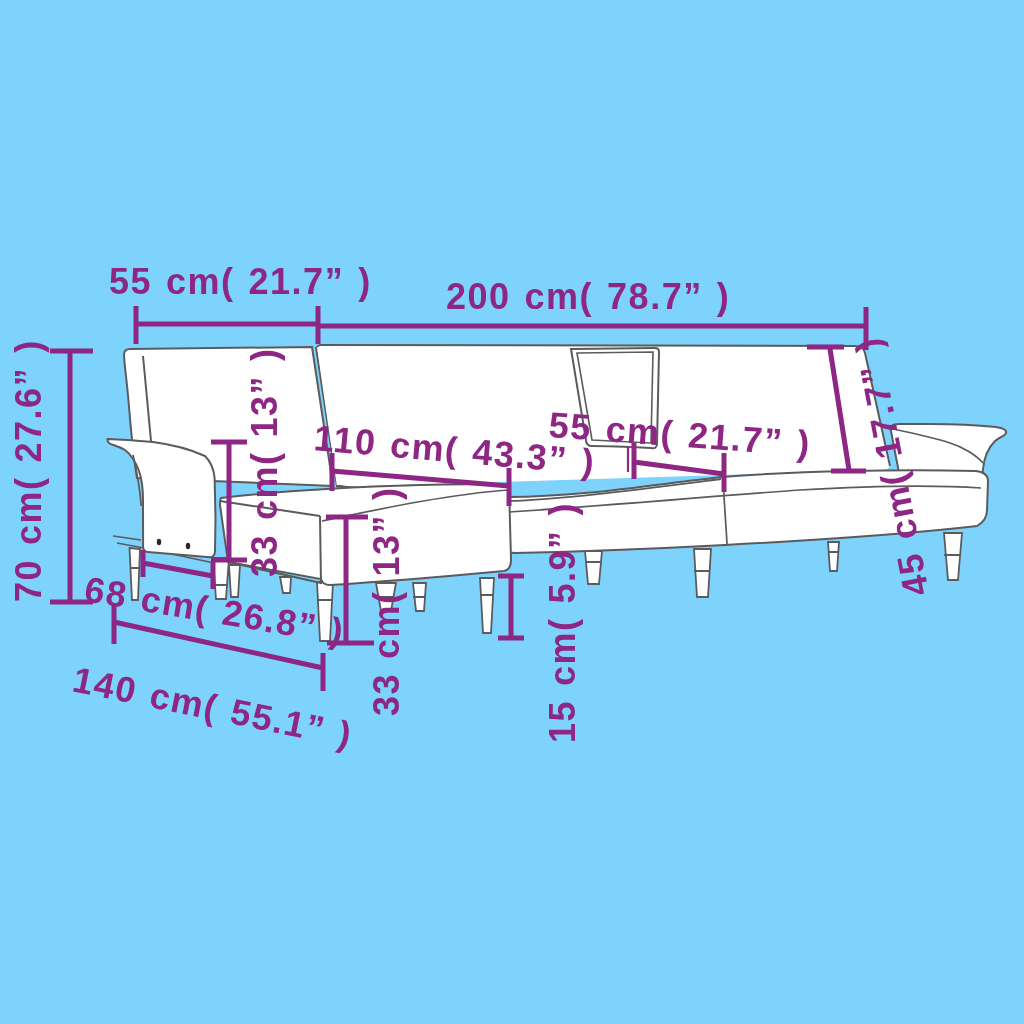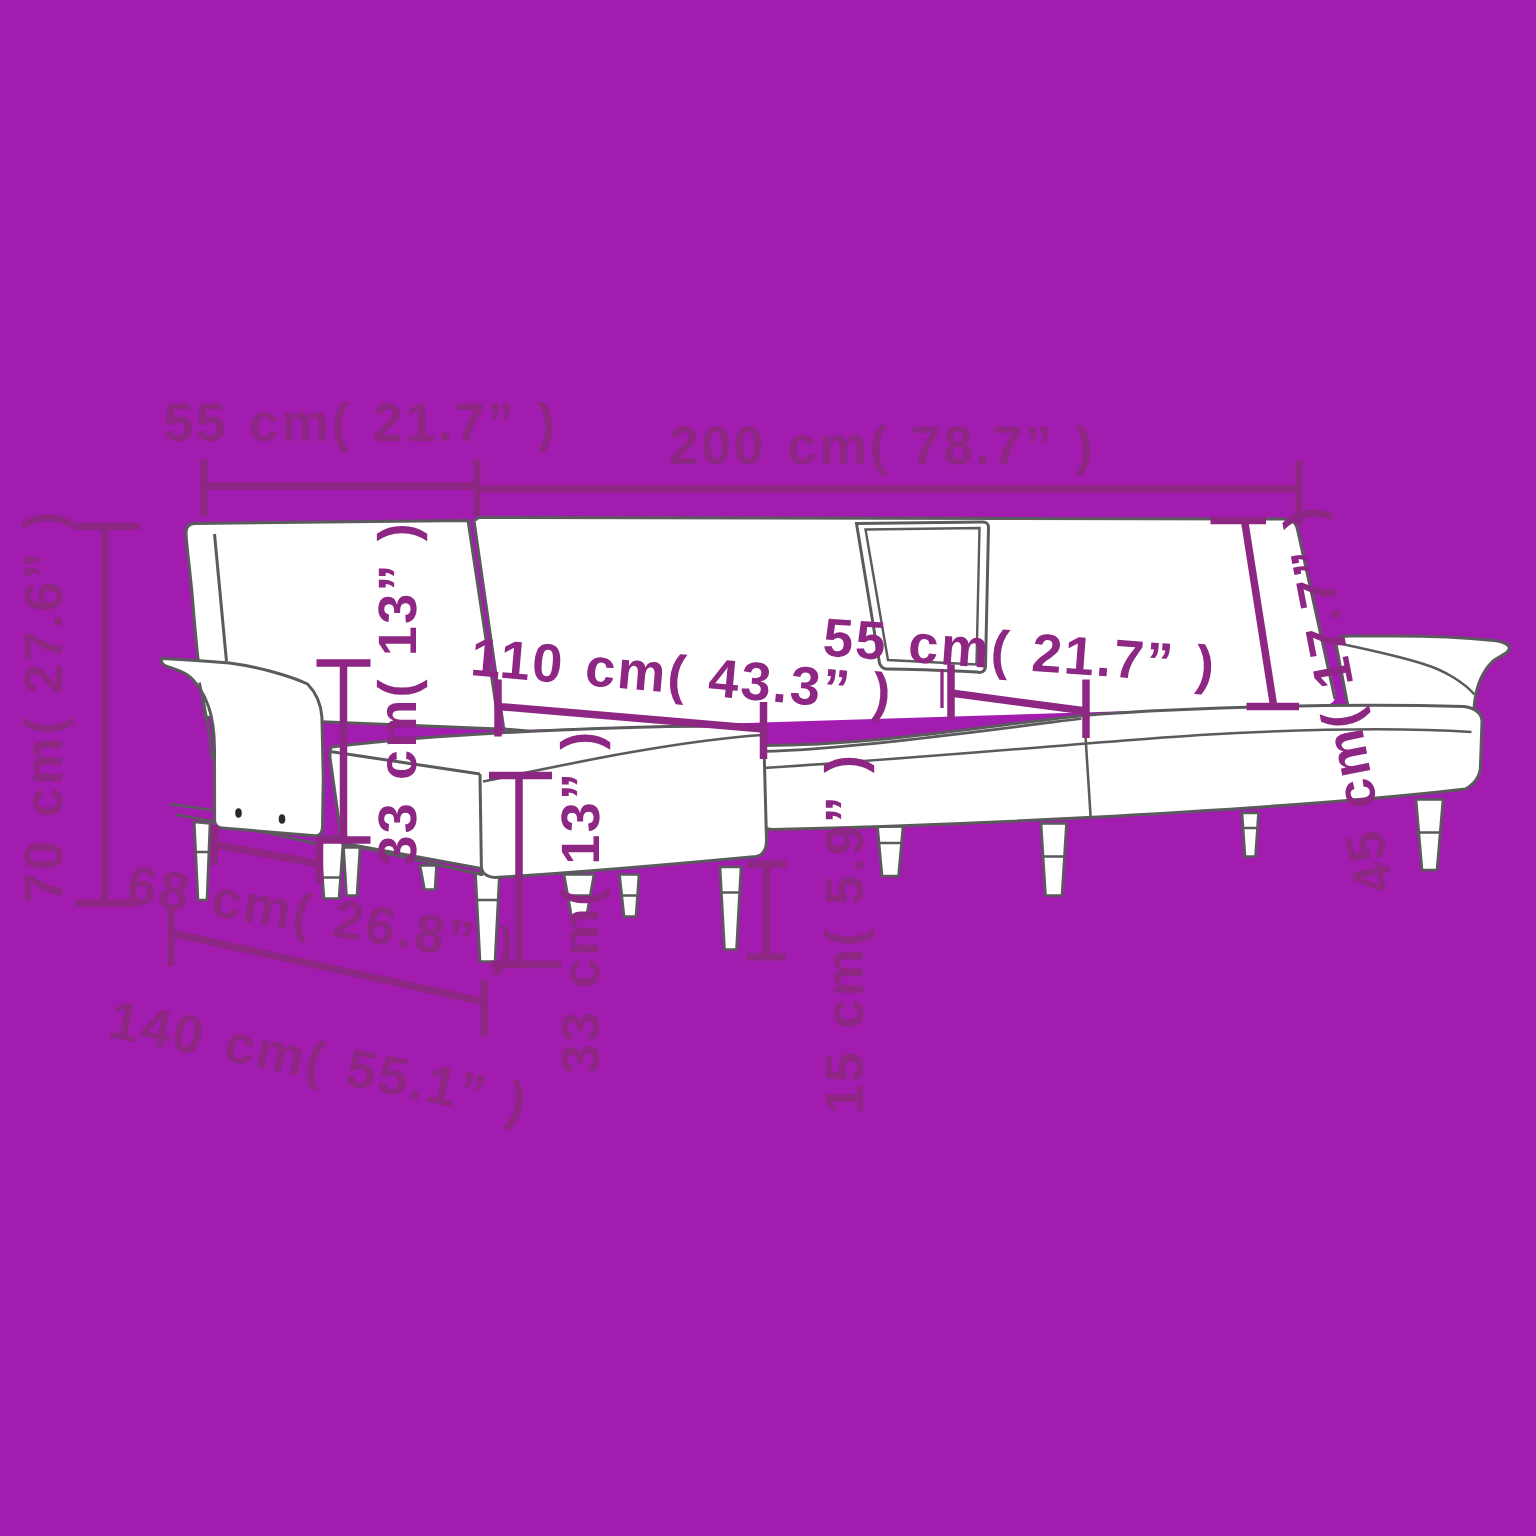--- a/index.html
+++ b/index.html
@@ -1,16 +1,16 @@
 <!DOCTYPE html>
 <html><head>
 <meta charset="utf-8">
 <style>
   html,body{margin:0;padding:0;background:#ffffff;}
-  .wrap{width:1024px;height:1024px;position:relative;overflow:hidden;background:#a21caf;}
+  .wrap{width:1024px;height:1024px;position:relative;overflow:hidden;background:#7dd3fc;}
   text{font-family:"Liberation Sans",sans-serif;font-weight:bold;fill:#8e2683;font-size:36px;letter-spacing:1.5px;word-spacing:2.5px;}
 </style>
 </head>
 <body>
 <div class="wrap">
 <svg width="1024" height="1024" viewBox="0 0 1024 1024" xmlns="http://www.w3.org/2000/svg">
 <g stroke-linecap="butt">
 
 <g fill="#ffffff" stroke="#5b5b5d" stroke-width="2">
   <path d="M130,349 L312,347 L333,486 L137,478 C134,460 130,420 128,395 C126,375 124,360 124,355 C124,351 126,349 130,349 Z"></path>

